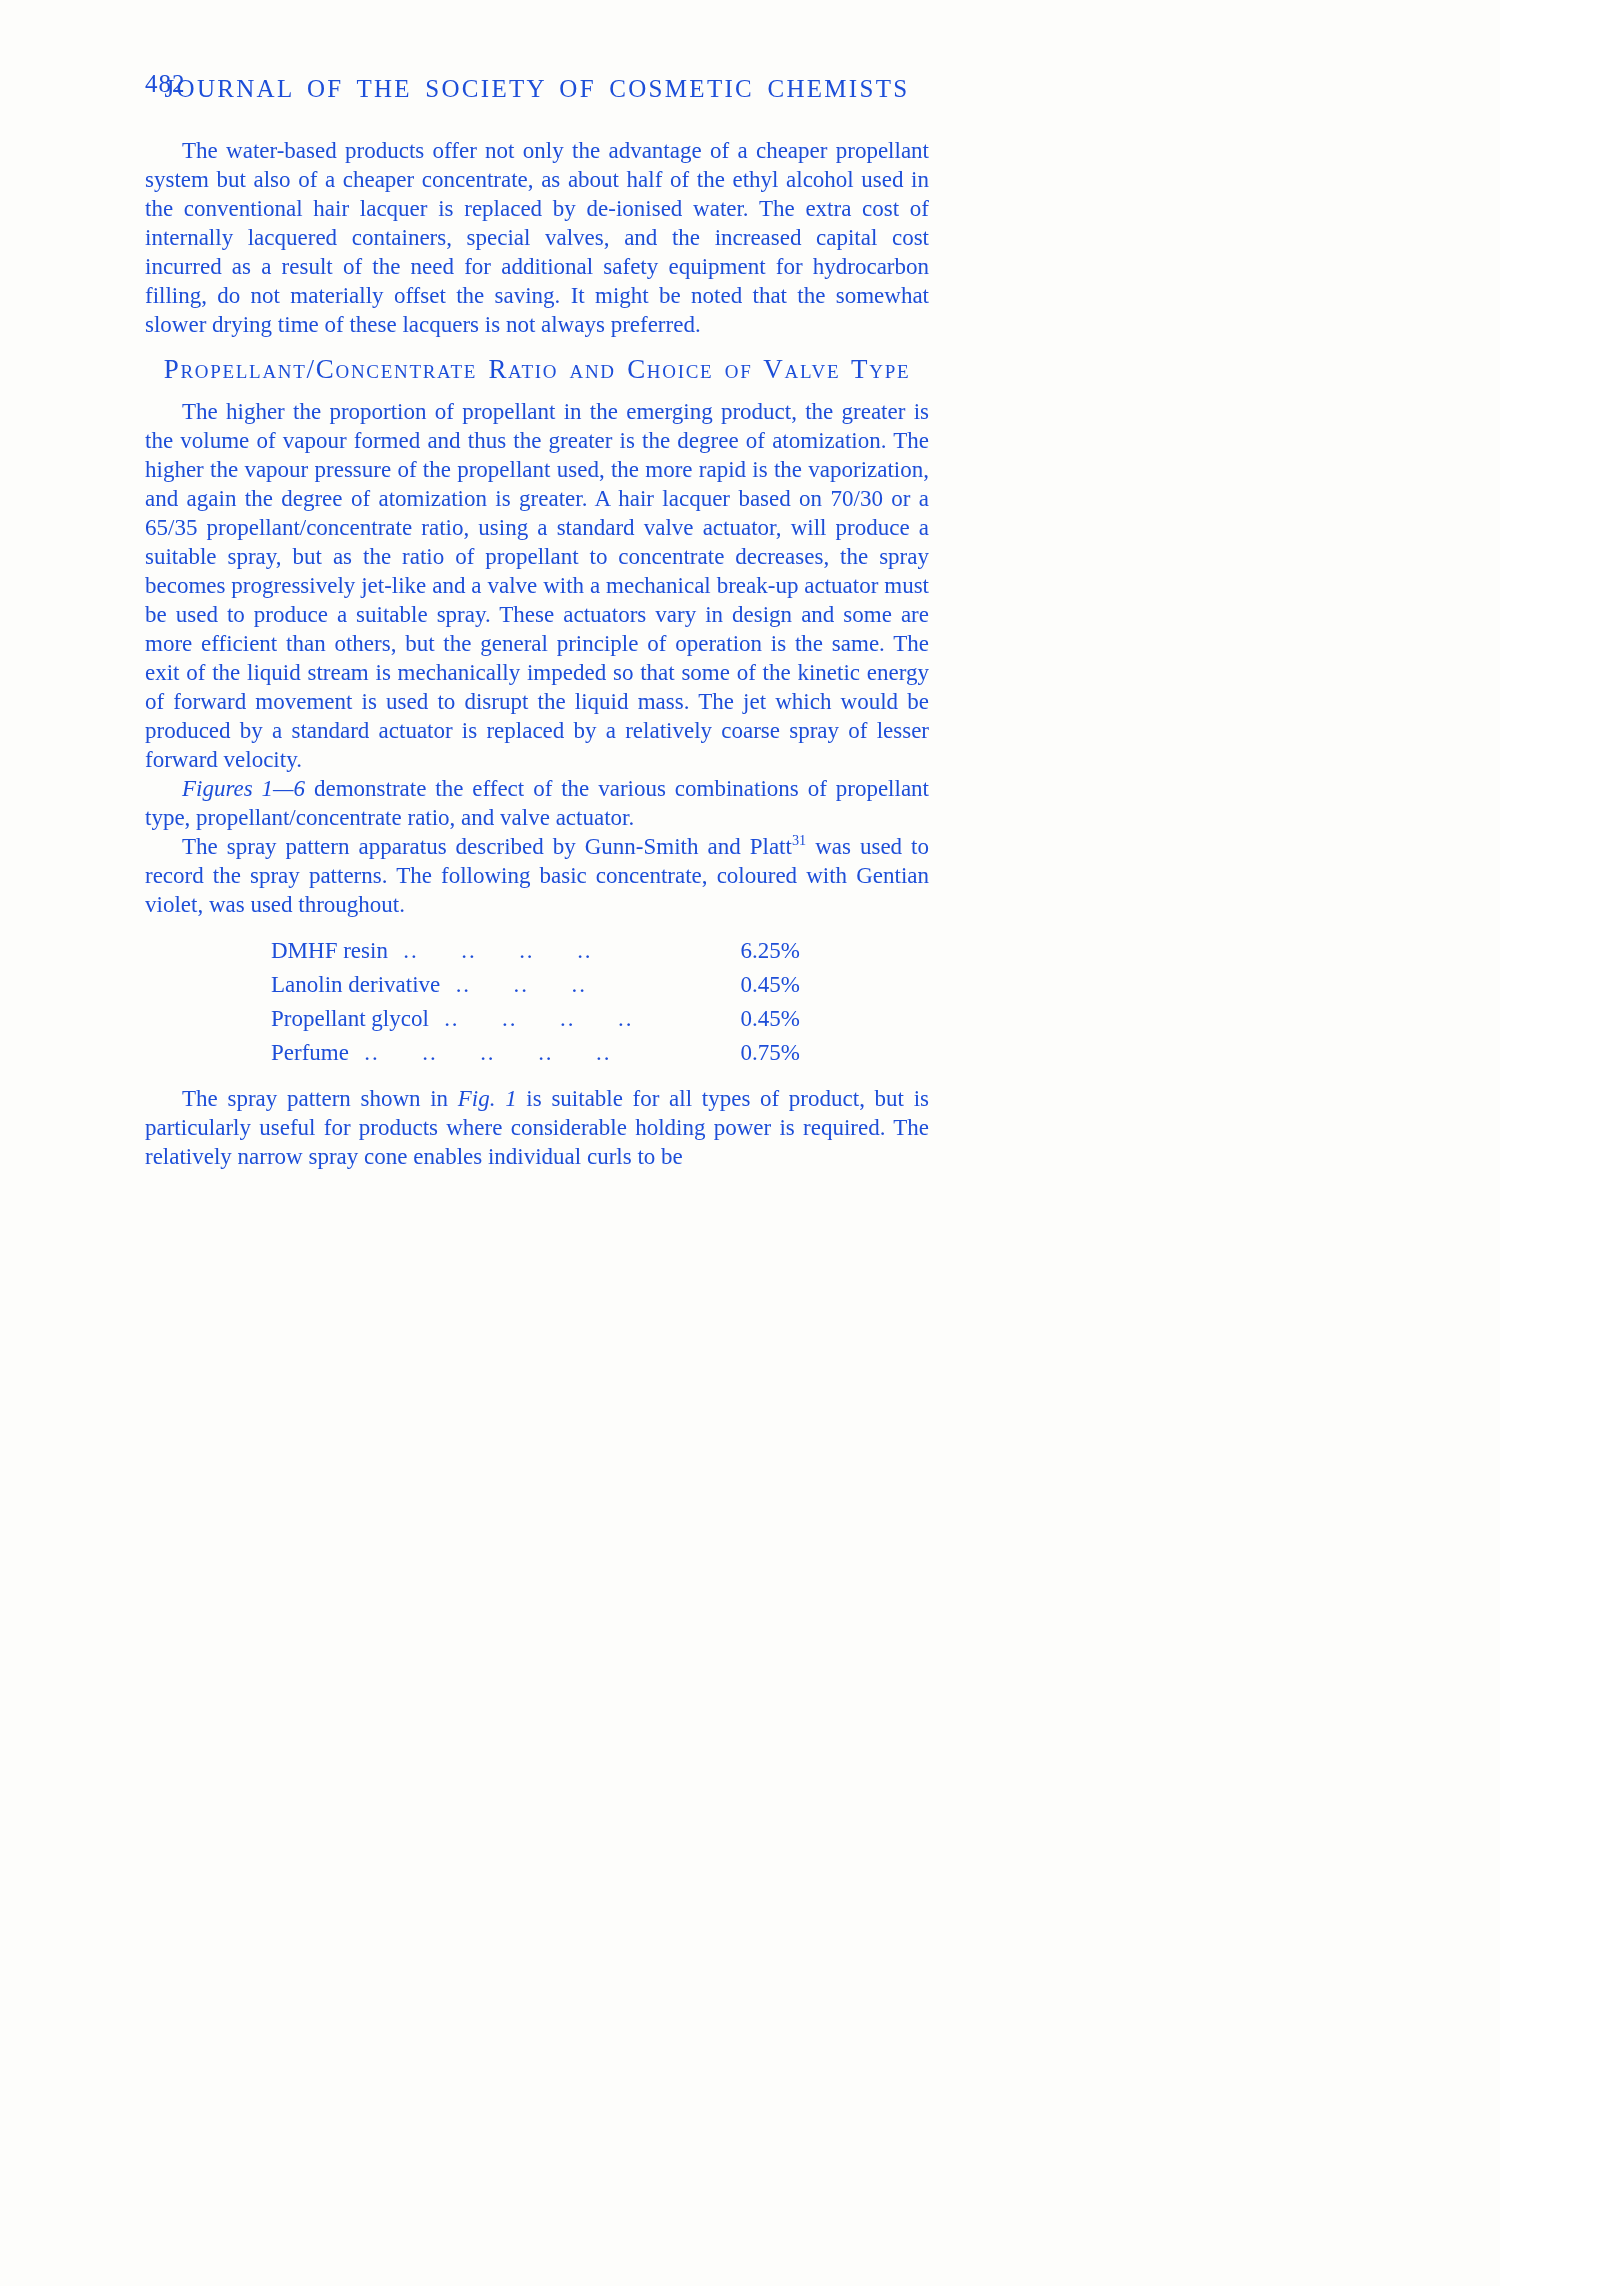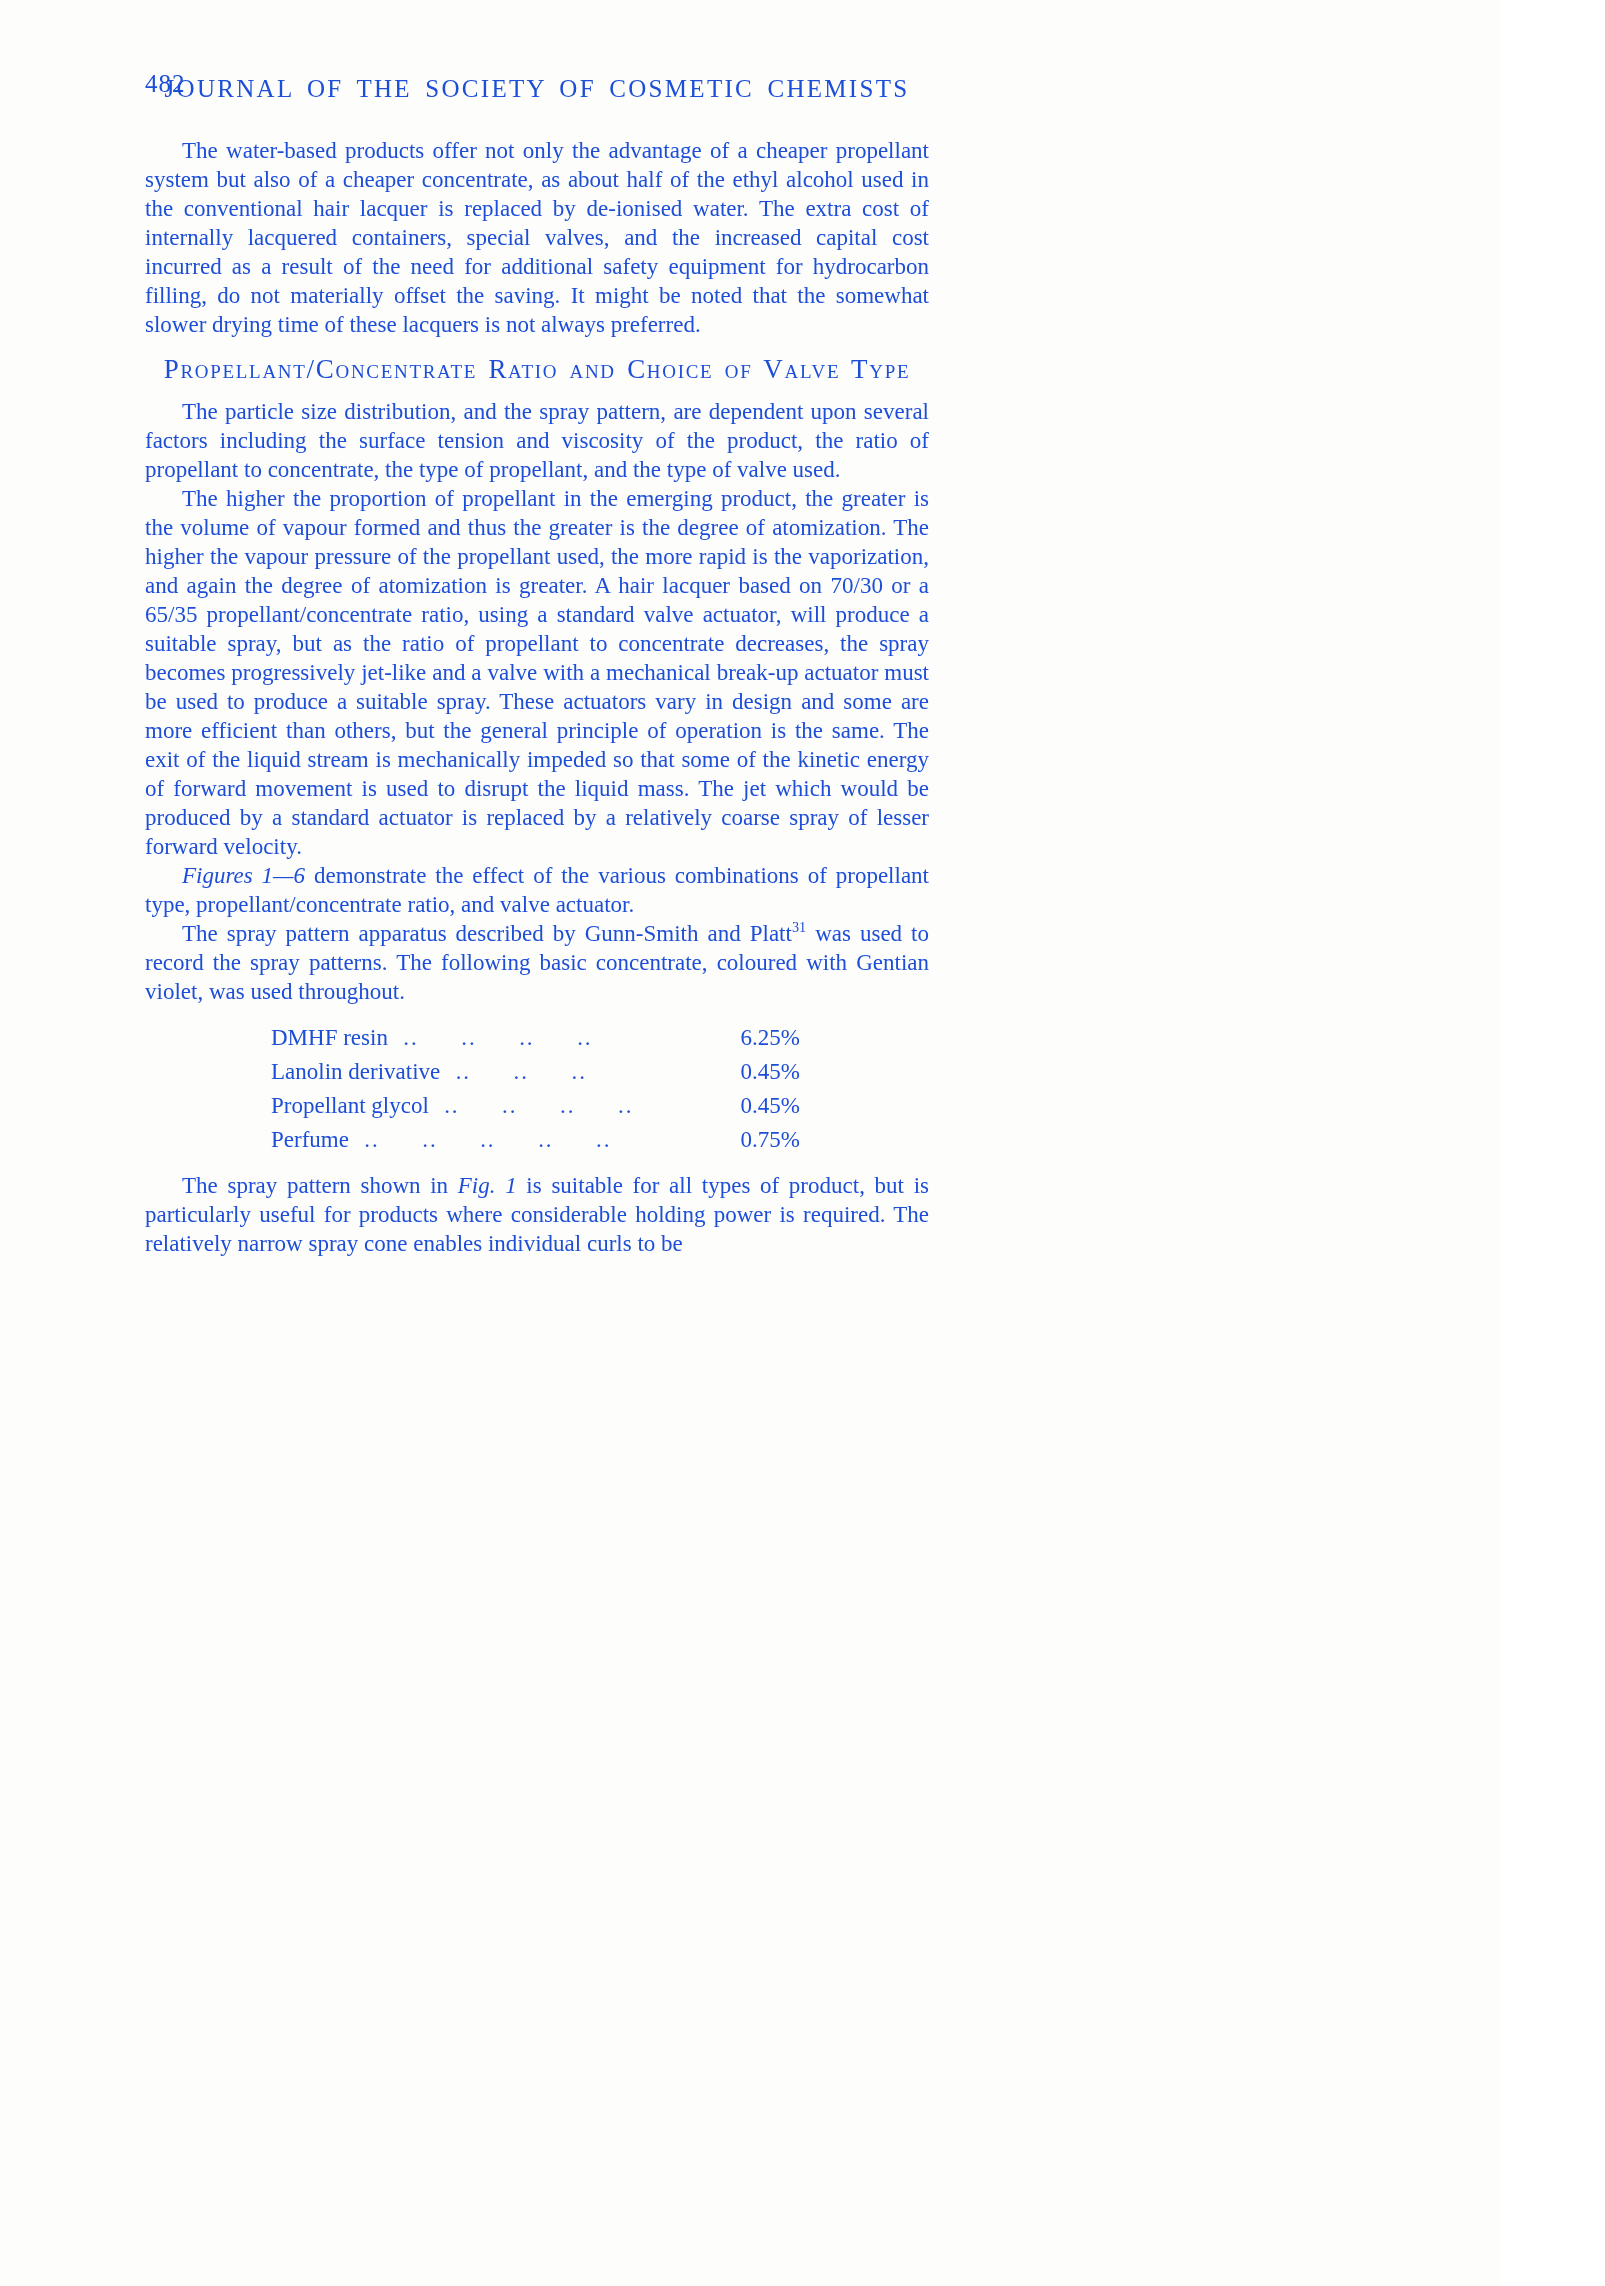--- a/index.html
+++ b/index.html
@@ -97,21 +97,20 @@
 
     <div class="page-header">
       <span class="pagenum">482</span>
       <span class="journal-title">JOURNAL OF THE SOCIETY OF COSMETIC CHEMISTS</span>
     </div>
 
     <p class="body">The water-based products offer not only the advantage of a cheaper propellant system but also of a cheaper concentrate, as about half of the ethyl alcohol used in the conventional hair lacquer is replaced by de-ionised water. The extra cost of internally lacquered containers, special valves, and the increased capital cost incurred as a result of the need for additional safety equipment for hydrocarbon filling, do not materially offset the saving. It might be noted that the somewhat slower drying time of these lacquers is not always preferred.</p>
 
     <h2 class="section-heading">Propellant/Concentrate Ratio and Choice of Valve Type</h2>
 
-    <p class="body">The particle size distribution, and the spray pattern, are dependent upon several factors including the surface tension and viscosity of the product, the ratio of propellant to concentrate, the type of propellant, and the type of valve used.</p>
 
     <p class="body">The higher the proportion of propellant in the emerging product, the greater is the volume of vapour formed and thus the greater is the degree of atomization. The higher the vapour pressure of the propellant used, the more rapid is the vaporization, and again the degree of atomization is greater. A hair lacquer based on 70/30 or a 65/35 propellant/concentrate ratio, using a standard valve actuator, will produce a suitable spray, but as the ratio of propellant to concentrate decreases, the spray becomes progressively jet-like and a valve with a mechanical break-up actuator must be used to produce a suitable spray. These actuators vary in design and some are more efficient than others, but the general principle of operation is the same. The exit of the liquid stream is mechanically impeded so that some of the kinetic energy of forward movement is used to disrupt the liquid mass. The jet which would be produced by a standard actuator is replaced by a relatively coarse spray of lesser forward velocity.</p>
 
     <p class="body"><span class="italic">Figures 1—6</span><span> demonstrate the effect of the various combinations of propellant type, propellant/concentrate ratio, and valve actuator.</span></p>
 
     <p class="body"><span>The spray pattern apparatus described by Gunn-Smith and Platt</span><sup class="ref">31</sup><span> was used to record the spray patterns. The following basic concentrate, coloured with Gentian violet, was used throughout.</span></p>
 
     <div class="formulation">
       <div class="form-row">
         <span class="ing-name">DMHF resin</span>

